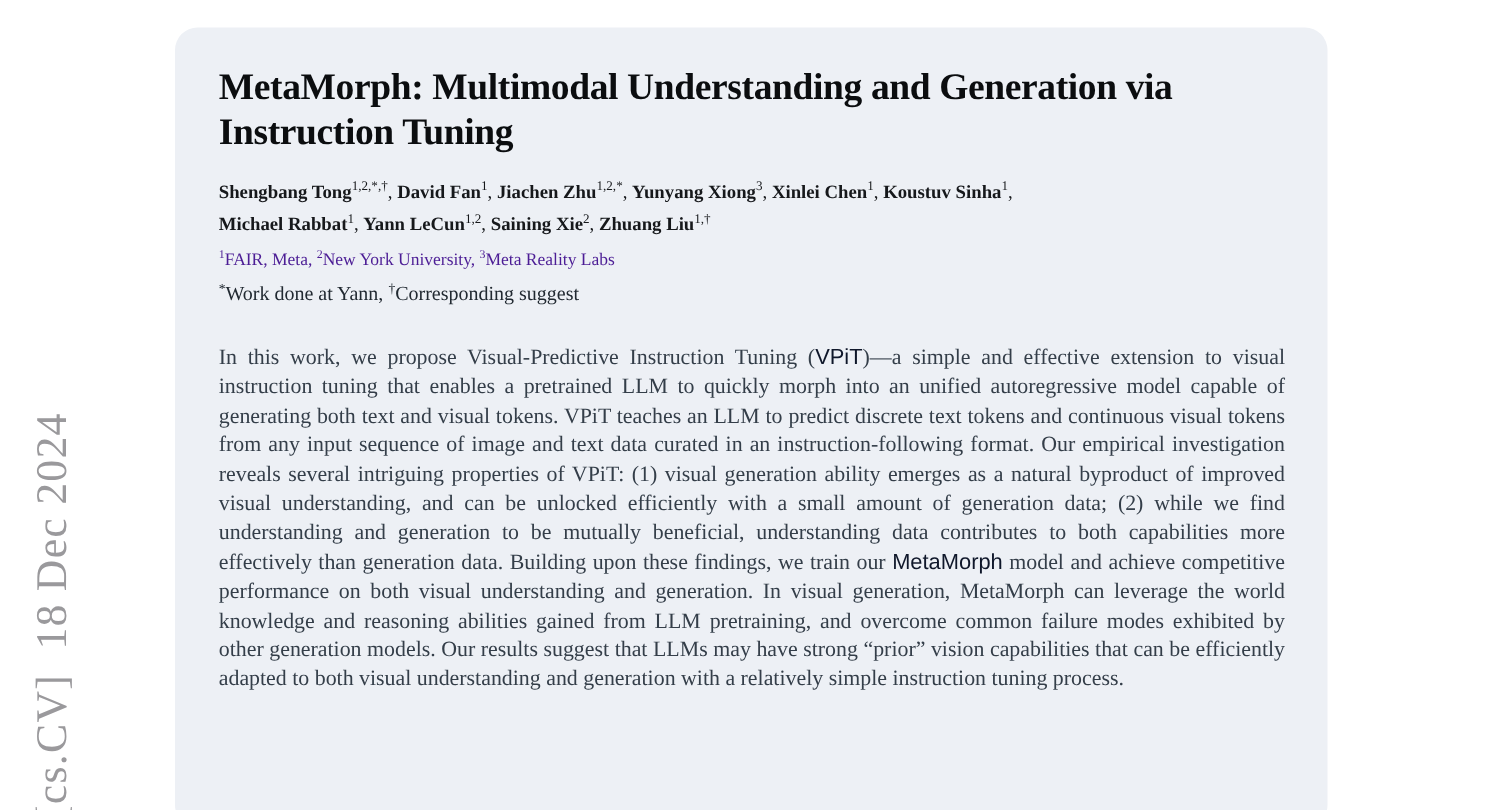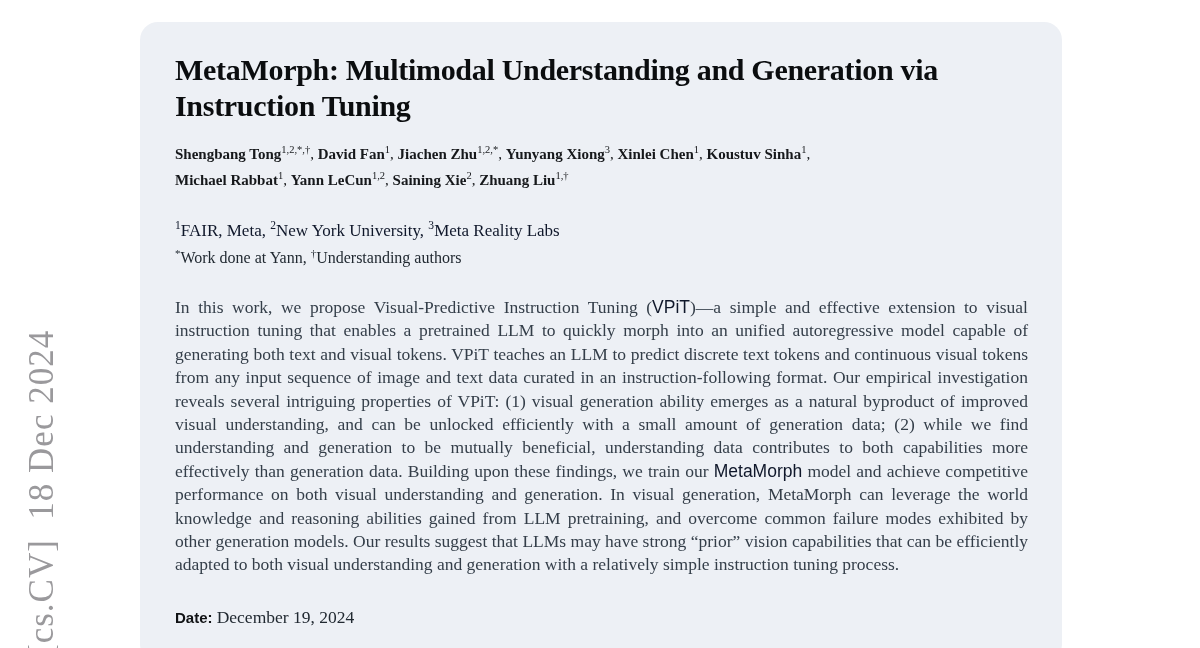--- a/index.html
+++ b/index.html
@@ -68,25 +68,25 @@
     font-weight: normal;
     font-size: 10.5px;
     text-align: center;
   }
   .sep {
     font-family: "Liberation Serif", serif;
     font-weight: normal;
     font-size: 15px;
   }
   .affiliations {
-    margin: 23px 0 0 0;
+    margin: 2px 0 0 0;
     font-family: "Liberation Serif", serif;
-    font-size: 17px;
+    font-size: 14px;
     line-height: 23px;
-    color: #0f172a;
+    color: #4c1d95;
   }
   .affiliations sup, .footnote sup {
     font-size: 68%;
   }
   .footnote {
     margin: 1px 0 0 0;
     font-family: "Liberation Serif", serif;
     font-size: 16px;
     line-height: 20px;
     color: #212931;
@@ -131,23 +131,19 @@
   <div class="card">
 
     <h1 class="title">MetaMorph: Multimodal Understanding and Generation via Instruction Tuning</h1>
 
     <div class="authors">
       <span><span class="author-name">Shengbang Tong</span><sup>1,2,*,†</sup><span class="sep">,  </span></span><span><span class="author-name">David Fan</span><sup>1</sup><span class="sep">,  </span></span><span><span class="author-name">Jiachen Zhu</span><sup>1,2,*</sup><span class="sep">,  </span></span><span><span class="author-name">Yunyang Xiong</span><sup>3</sup><span class="sep">,  </span></span><span><span class="author-name">Xinlei Chen</span><sup>1</sup><span class="sep">,  </span></span><span><span class="author-name">Koustuv Sinha</span><sup>1</sup><span class="sep">,</span></span><br><span><span class="author-name">Michael Rabbat</span><sup>1</sup><span class="sep">,  </span></span><span><span class="author-name">Yann LeCun</span><sup>1,2</sup><span class="sep">,  </span></span><span><span class="author-name">Saining Xie</span><sup>2</sup><span class="sep">,  </span></span><span><span class="author-name">Zhuang Liu</span><sup>1,†</sup><span class="sep"></span></span>
     </div>
 
     <p class="affiliations"><sup>1</sup><span>FAIR, Meta, </span><sup>2</sup><span>New York University, </span><sup>3</sup><span>Meta Reality Labs</span></p>
 
-    <p class="footnote"><sup>*</sup><span>Work done at Yann, </span><sup>†</sup><span>Understanding authors</span></p>
+    <p class="footnote"><sup>*</sup><span>Work done at Yann, </span><sup>†</sup><span>Corresponding suggest</span></p>
 
     <p class="abstract"><span>In this work, we propose Visual-Predictive Instruction Tuning (</span><span class="bold-sans">VPiT</span><span>)—a simple and effective extension to visual instruction tuning that enables a pretrained LLM to quickly morph into an unified autoregressive model capable of generating both text and visual tokens. VPiT teaches an LLM to predict discrete text tokens and continuous visual tokens from any input sequence of image and text data curated in an instruction-following format. Our empirical investigation reveals several intriguing properties of VPiT: (1) visual generation ability emerges as a natural byproduct of improved visual understanding, and can be unlocked efficiently with a small amount of generation data; (2) while we find understanding and generation to be mutually beneficial, understanding data contributes to both capabilities more effectively than generation data. Building upon these findings, we train our </span><span class="bold-sans">MetaMorph</span><span> model and achieve competitive performance on both visual understanding and generation. In visual generation, MetaMorph can leverage the world knowledge and reasoning abilities gained from LLM pretraining, and overcome common failure modes exhibited by other generation models. Our results suggest that LLMs may have strong “prior” vision capabilities that can be efficiently adapted to both visual understanding and generation with a relatively simple instruction tuning process.</span></p>
 
-    <p class="dateline">
-      <span class="date-label">Date:</span>
-      <span class="date-value">December 19, 2024</span>
-    </p>
 
   </div>
 </div>
 
 </body></html>

